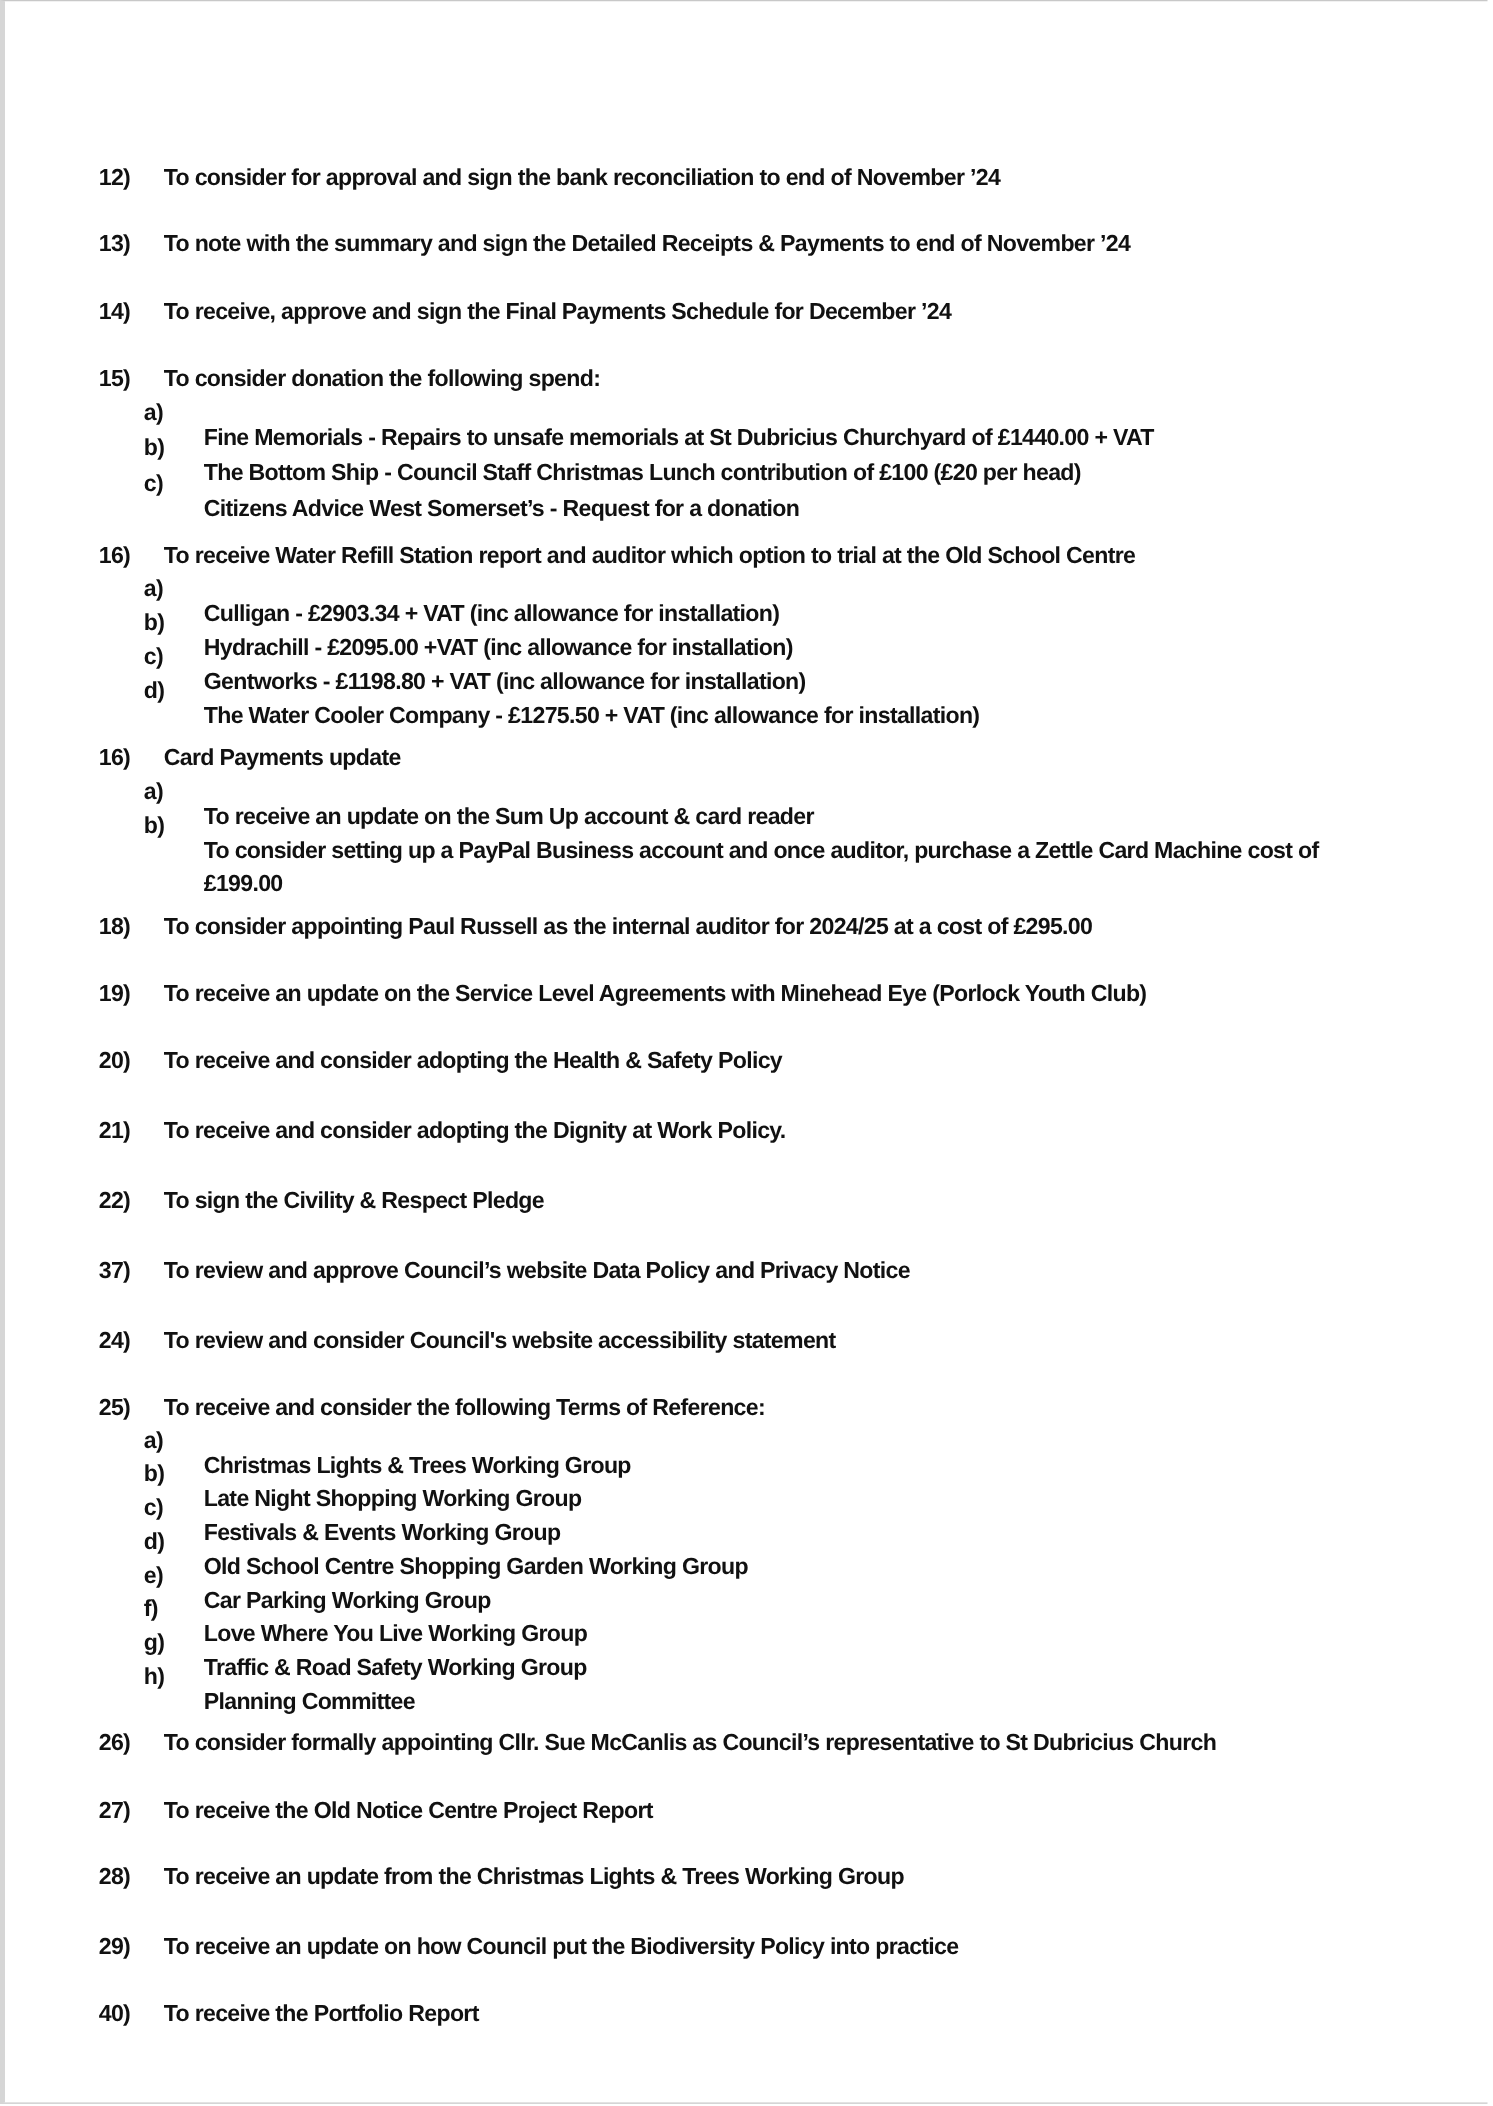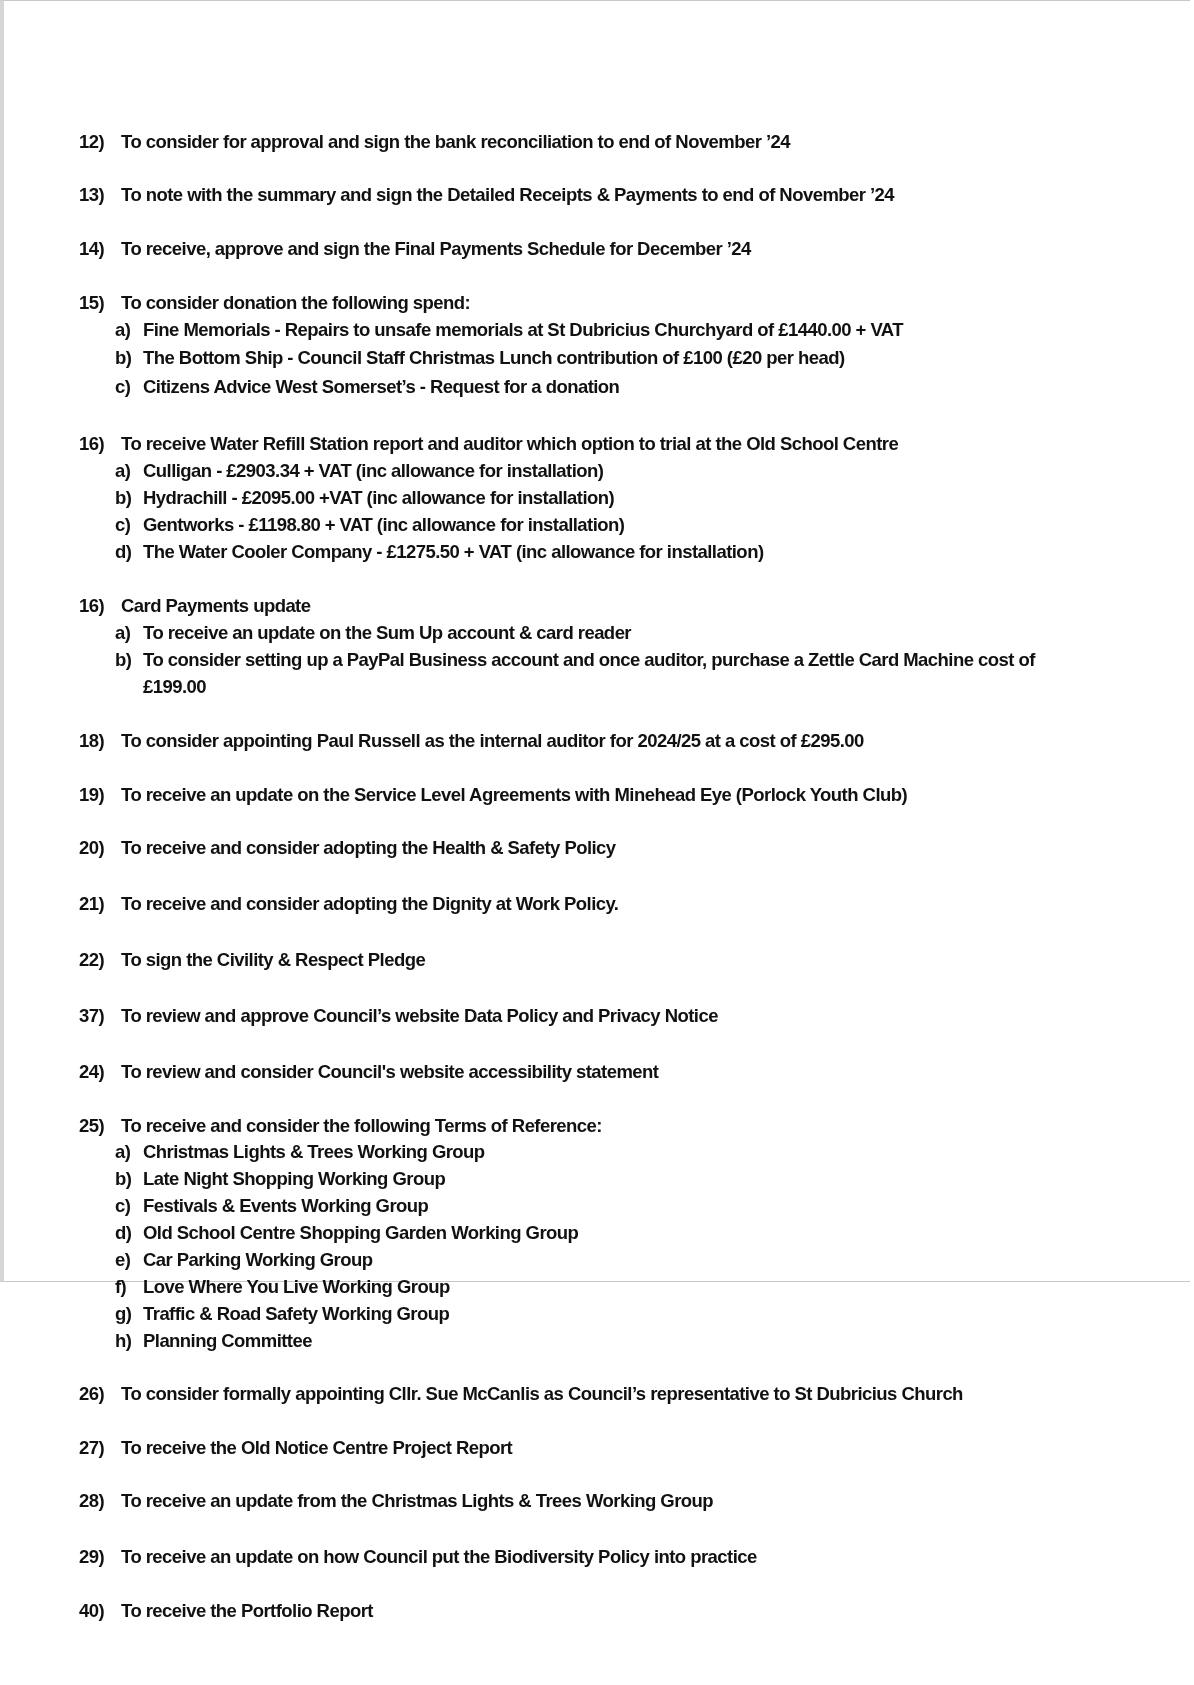--- a/index.html
+++ b/index.html
@@ -1,39 +1,39 @@
 <!DOCTYPE html>
 <html><head>
   <meta charset="utf-8">
   <style>
     html, body { margin: 0; padding: 0; background: #ffffff; }
     body { width: 1194px; height: 1685px; position: relative; overflow: hidden; }
     .page {
-      position: absolute; left: 0; top: 0; width: 1190px; height: 1282px;
+      position: absolute; left: 0; top: 0; width: 1190px; height: 1683px;
       background: #ffffff;
       border-left: 4px solid #d6d6d6;
       border-top: 1px solid #c8c8c8;
       border-bottom: 1px solid #c8c8c8;
       box-sizing: border-box;
       text-decoration: underline;
     }
     .doc {
       position: absolute; left: 75px; top: 0; width: 1100px;
       font-family: "Liberation Sans", sans-serif;
       font-weight: bold;
       font-size: 18.5px;
       color: #111111;
       letter-spacing: -0.55px;
     }
     .item { position: absolute; left: 0; white-space: nowrap; }
     .num { position: absolute; left: 0; }
-    .txt { position: absolute; left: 42px; }
+    .txt { position: absolute; left: 52px; }
     .sub { position: absolute; left: 36px; white-space: nowrap; }
     .sub .letter { position: absolute; left: 0; }
-    .sub .stxt { position: absolute; left: 28px; }
+    .sub .stxt { position: absolute; left: 48px; margin-top: 20px; }
   </style>
 </head>
 <body>
 
 <div class="page">
   <div class="doc">
 
     <div class="item" style="top:130px">
       <span class="num">12)</span>
       <span class="txt">To consider for approval and sign the bank reconciliation to end of November ’24</span>

